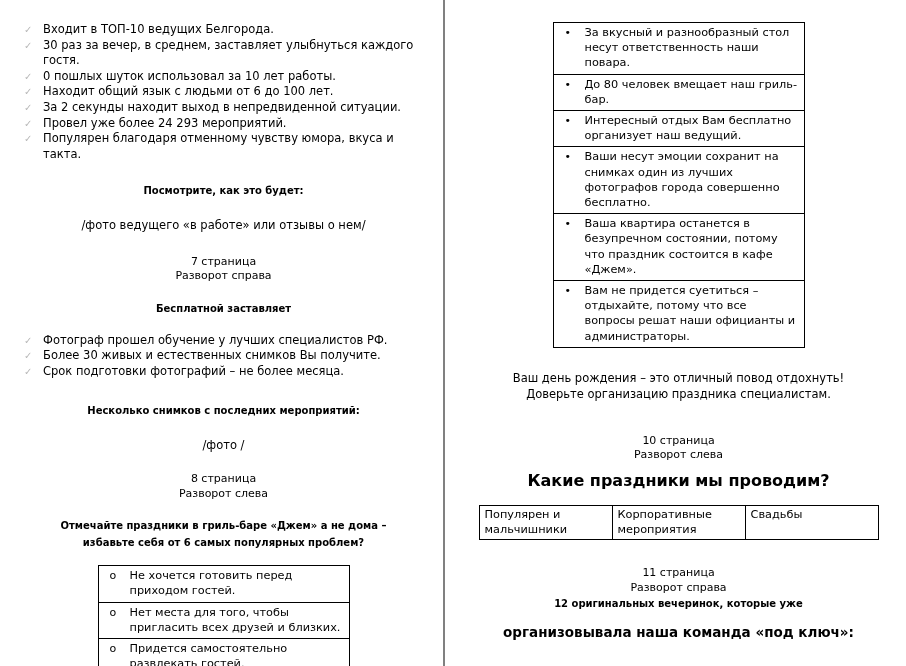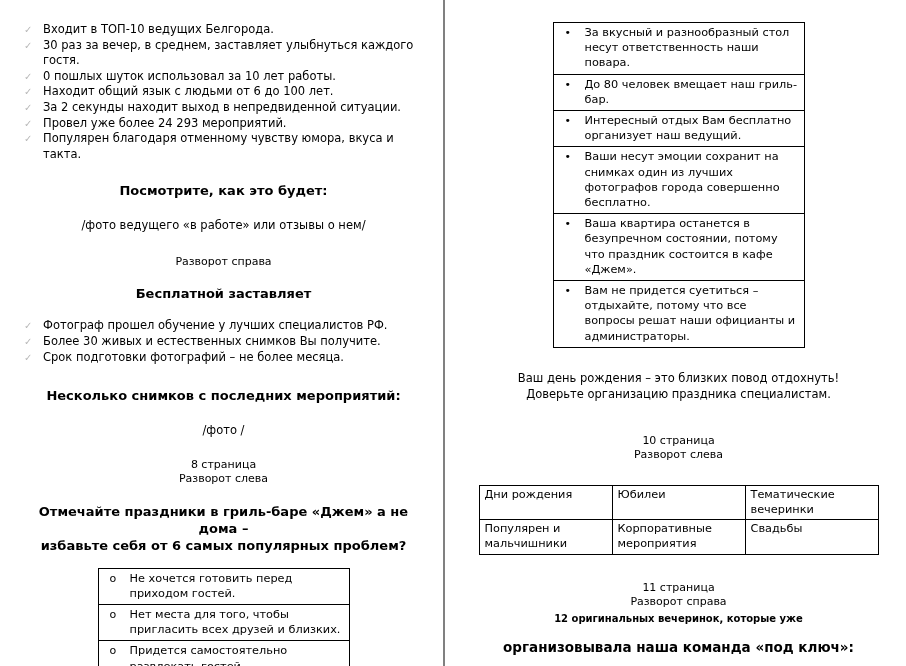--- a/index.html
+++ b/index.html
@@ -85,21 +85,21 @@
     text-align: center;
   }
 
   .heading-lg {
     font-size: 16px;
     font-weight: bold;
     text-align: center;
     line-height: 20px;
   }
   .heading-md {
-    font-size: 13px;
+    font-size: 10px;
     font-weight: bold;
     text-align: center;
     line-height: 17px;
   }
 
   
   .boxlist {
     border: 1px solid #000;
     border-collapse: collapse;
     width: 252px;
@@ -161,20 +161,21 @@
       <li><span class="tick">✓</span><span>Популярен благодаря отменному чувству юмора, вкуса и такта.</span></li>
     </ul>
 
     <div class="spacer-20"></div>
     <div class="heading-md">Посмотрите, как это будет:</div>
 
     <div class="spacer-18"></div>
     <div class="p center">/фото ведущего «в работе» или отзывы о нем/</div>
 
     <div class="spacer-20"></div>
+    <div class="pagemark">7 страница</div>
     <div class="pagemark">Разворот справа</div>
 
     <div class="spacer-16"></div>
     <div class="heading-md">Бесплатной заставляет</div>
 
     <div class="spacer-16"></div>
     <ul class="check-list">
       <li><span class="tick">✓</span><span>Фотограф прошел обучение у лучших специалистов РФ.</span></li>
       <li><span class="tick">✓</span><span>Более 30 живых и естественных снимков Вы получите.</span></li>
       <li><span class="tick">✓</span><span>Срок подготовки фотографий – не более месяца.</span></li>
@@ -249,37 +250,33 @@
           </tr>
       <tr>
             <td>
               <div class="cellwrap"><span class="marker">•</span><span>Вам не придется суетиться – отдыхайте, потому что все вопросы решат наши официанты и администраторы.</span></div>
             </td>
           </tr>
     </tbody>
       </table>
 
     <div class="spacer-22"></div>
-    <div class="p center">Ваш день рождения – это близких повод отдохнуть!</div>
+    <div class="p center">Ваш день рождения – это отличный повод отдохнуть!</div>
     <div class="p center">Доверьте организацию праздника специалистам.</div>
 
     <div class="spacer-30"></div>
     <div class="pagemark">10 страница</div>
     <div class="pagemark">Разворот слева</div>
 
     <div class="spacer-8"></div>
+    <div class="heading-lg">Какие праздники мы проводим?</div>
 
     <div class="spacer-14"></div>
     <table class="grid left-align">
       <tbody>
-          <tr>
-        <td>Дни рождения</td>
-        <td>Юбилеи</td>
-        <td>Тематические вечеринки</td>
-      </tr>
       <tr>
         <td>Популярен и мальчишники</td>
         <td>Корпоративные мероприятия</td>
         <td>Свадьбы</td>
       </tr>
     </tbody>
       </table>
 
     <div class="spacer-26"></div>
     <div class="pagemark">11 страница</div>

